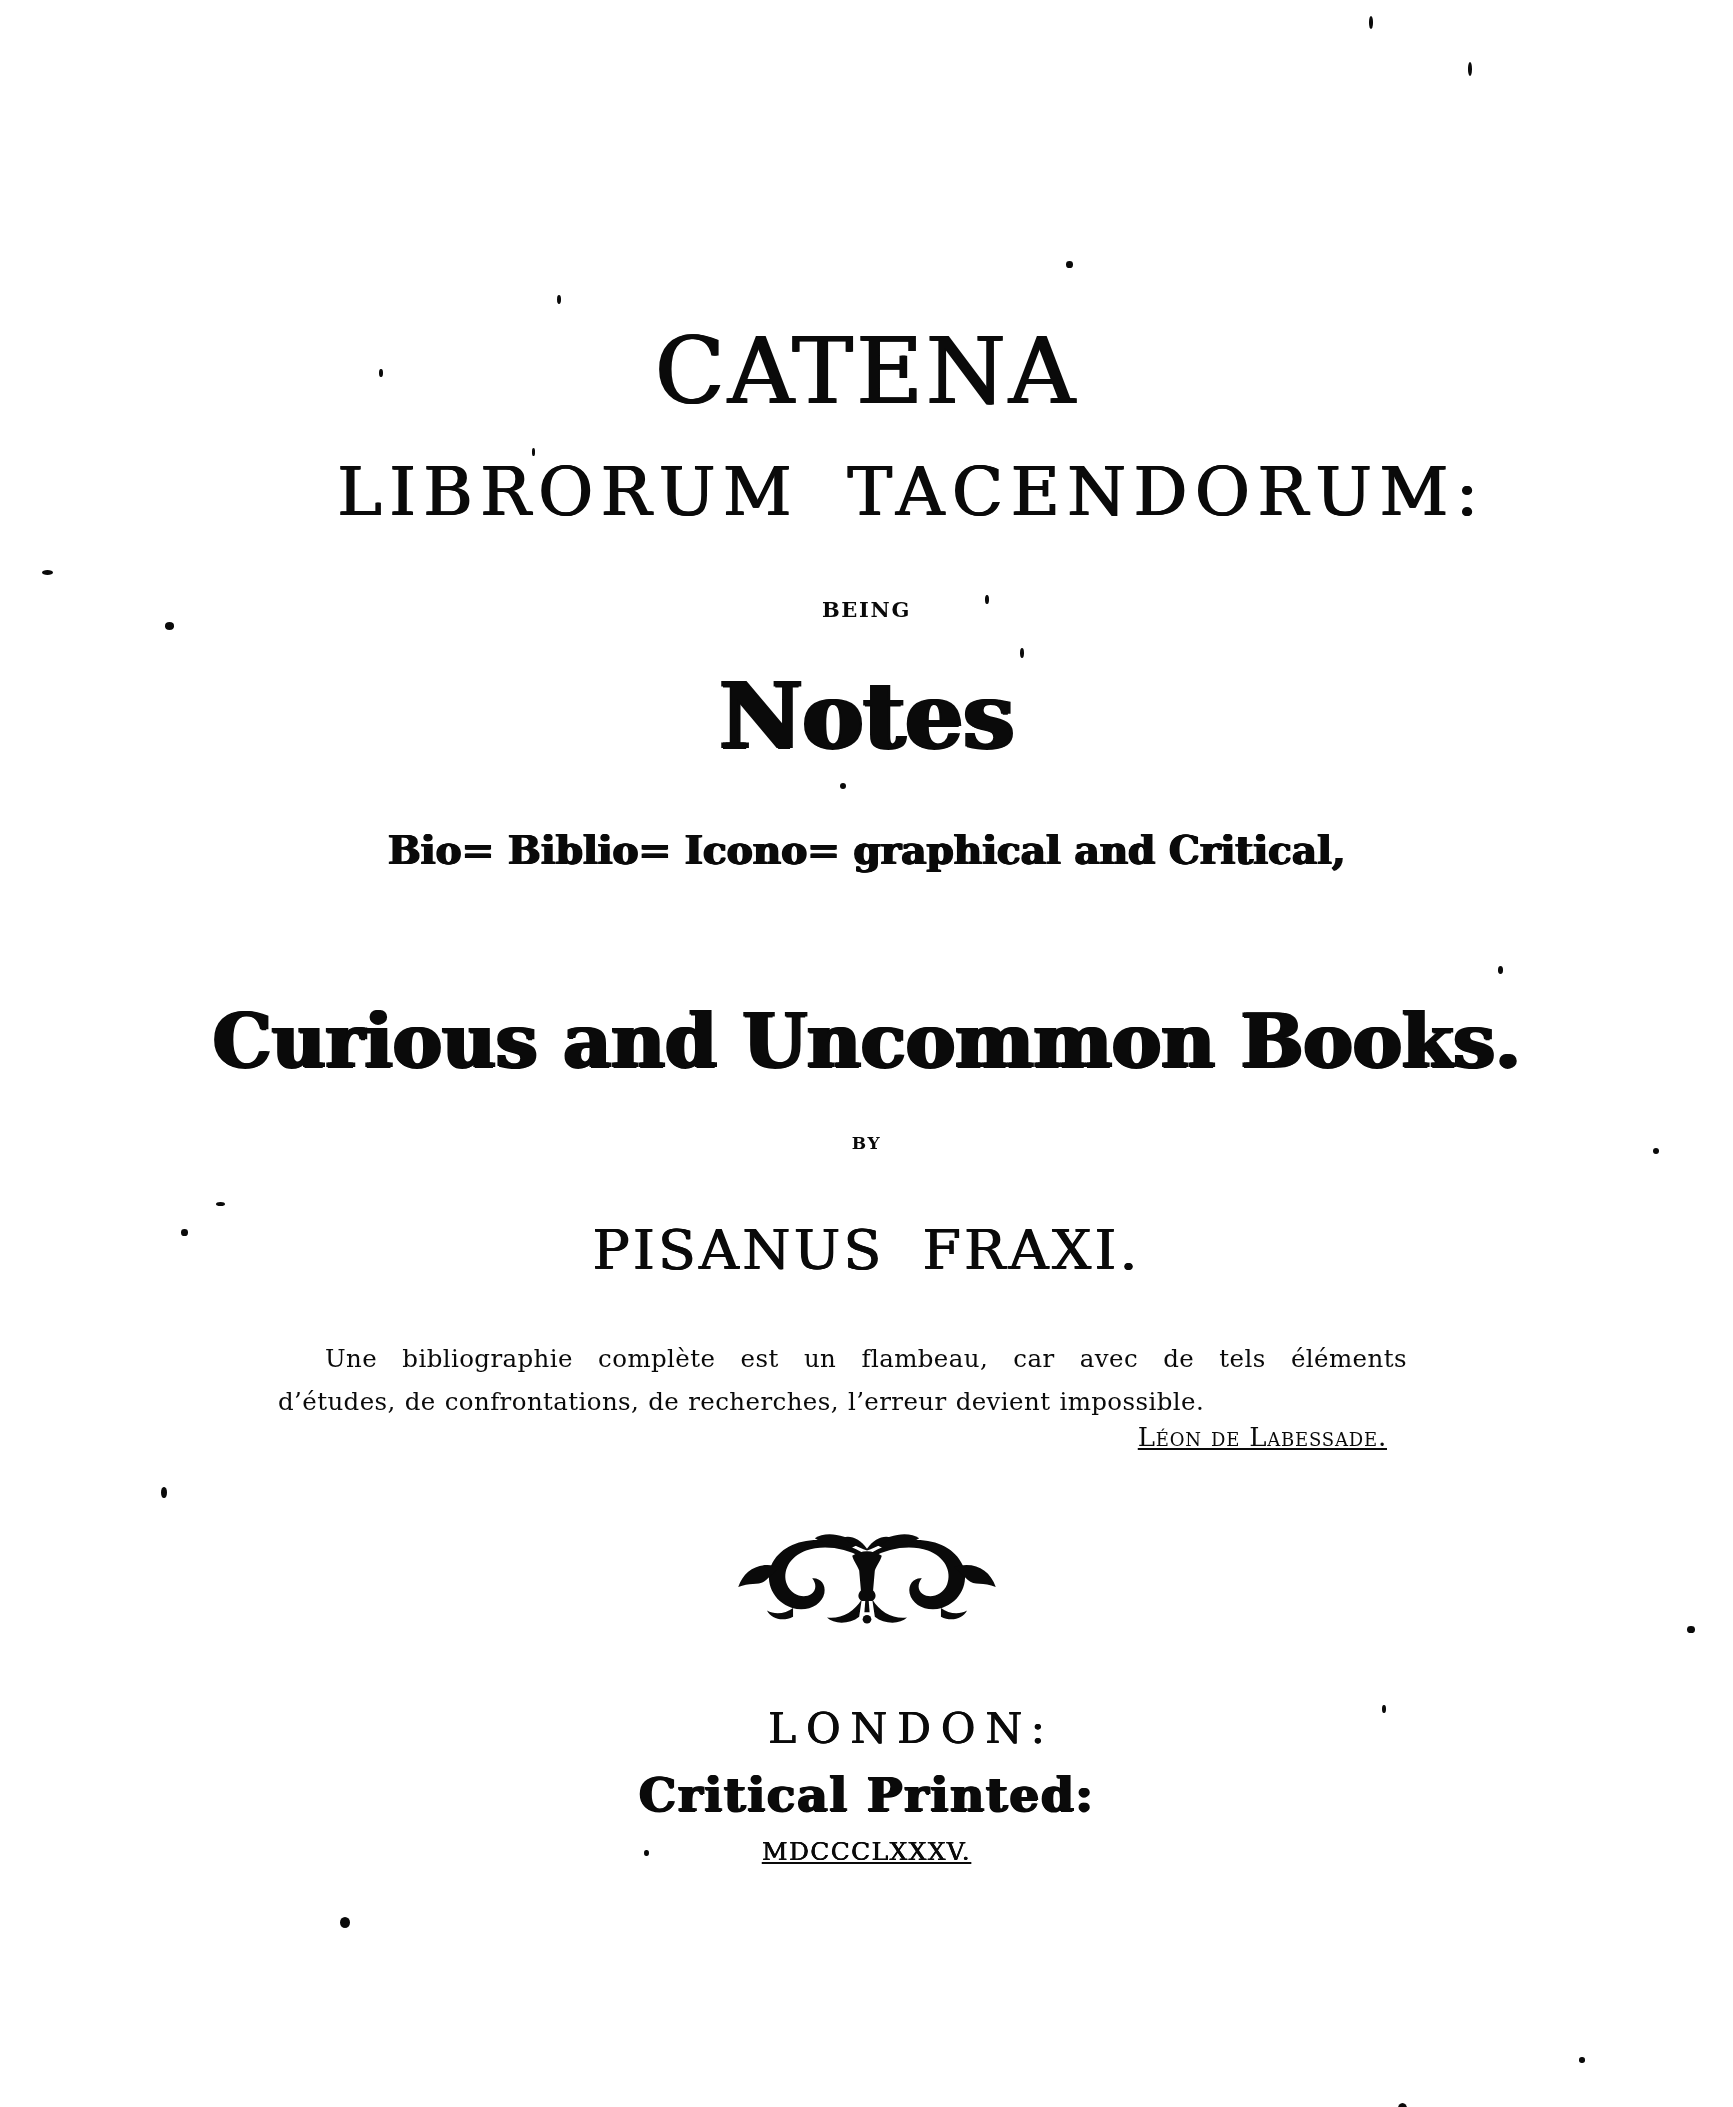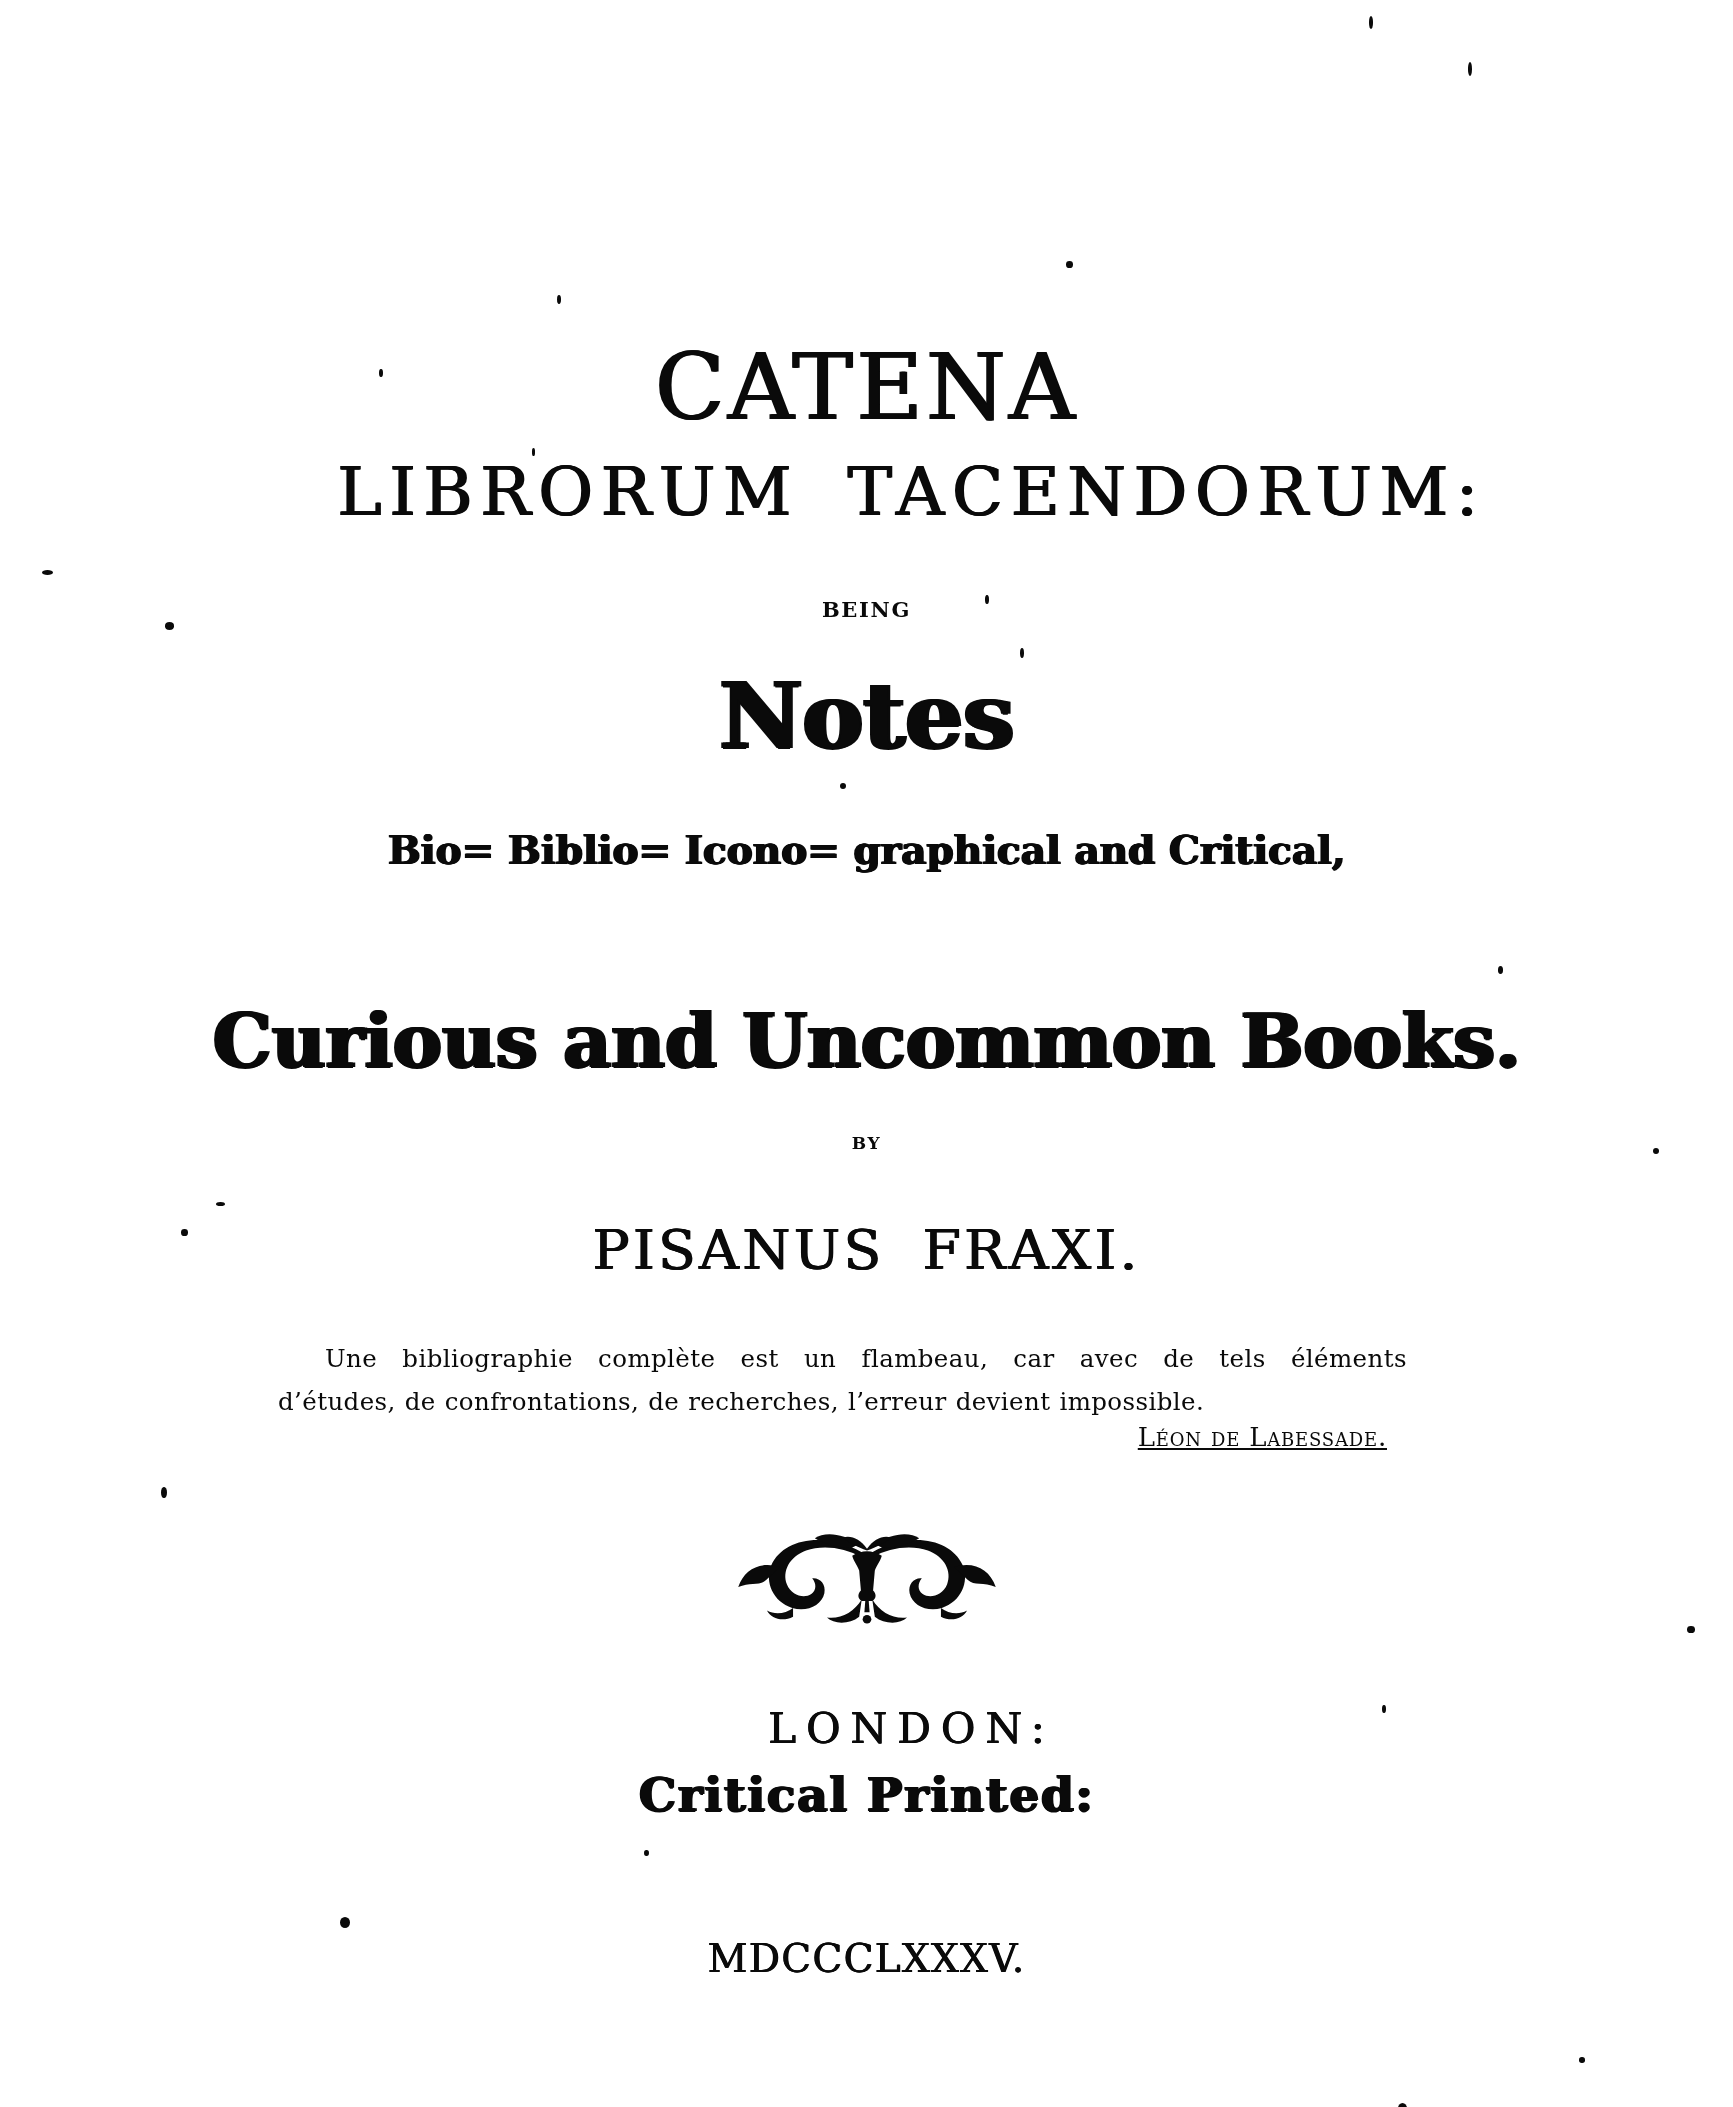--- a/index.html
+++ b/index.html
@@ -30,21 +30,21 @@
   }
   
   .bl {
     font-weight: bold;
     text-shadow: 0.030em 0 0 currentColor, -0.020em 0 0 currentColor, 0 0.012em 0 currentColor;
   }
   .smallcaps-heading {
     font-weight: bold;
     letter-spacing: 4.2px;
   }
-  .title-main     { top: 326px;  font-size: 91px; letter-spacing: 3.4px; margin-top: 16px; }
+  .title-main     { top: 326px;  font-size: 91px; letter-spacing: 3.4px; }
   .title-sub      { top: 459px; font-size: 67px; letter-spacing: 7.6px; word-spacing: 19.4px; margin-left: 45px; }
   .being-label    { top: 599px; font-size: 21px;  letter-spacing: 1.7px; }
   .notes-word     { top: 671px; font-size: 91px; }
   .descriptor     { top: 831px; font-size: 39px; }
   .on-label       { top: 940px; font-size: 23.6px;  letter-spacing: 1.7px; }
   .subject-line   { top: 1004px; font-size: 74px; }
   .by-label       { top: 1135px; font-size: 17px;  letter-spacing: 1.7px; }
   .author-name    { top: 1223px; font-size: 55px; letter-spacing: 3.4px; word-spacing: 17px; }
   .quote-line1 {
     position: absolute; left: 325px; top: 1347px;
@@ -61,21 +61,21 @@
     font-size: 26px; line-height: 1; white-space: nowrap;
     font-variant: small-caps; letter-spacing: 0.8px; text-decoration: underline;
   }
   .ornament-wrap {
     position: absolute; left: 50%; top: 1525px;
     transform: translateX(-50%);
     width: 261px; height: 105px;
   }
   .imprint-city   { top: 1708px; font-size: 42px; letter-spacing: 10px; margin-left: 45px; }
   .imprint-pub    { top: 1771px; font-size: 47px; letter-spacing: 1.7px; }
-  .imprint-year   { top: 1939px; font-size: 39px;  letter-spacing: 1.3px; }
+  .imprint-year   { top: 1839px; font-size: 25px;  letter-spacing: 1.3px; text-decoration: underline; }
   .speck {
     position: absolute;
     background: #0a0a0a;
     border-radius: 50%;
   }
 </style>
 </head>
 <body>
 
 <div class="page">

